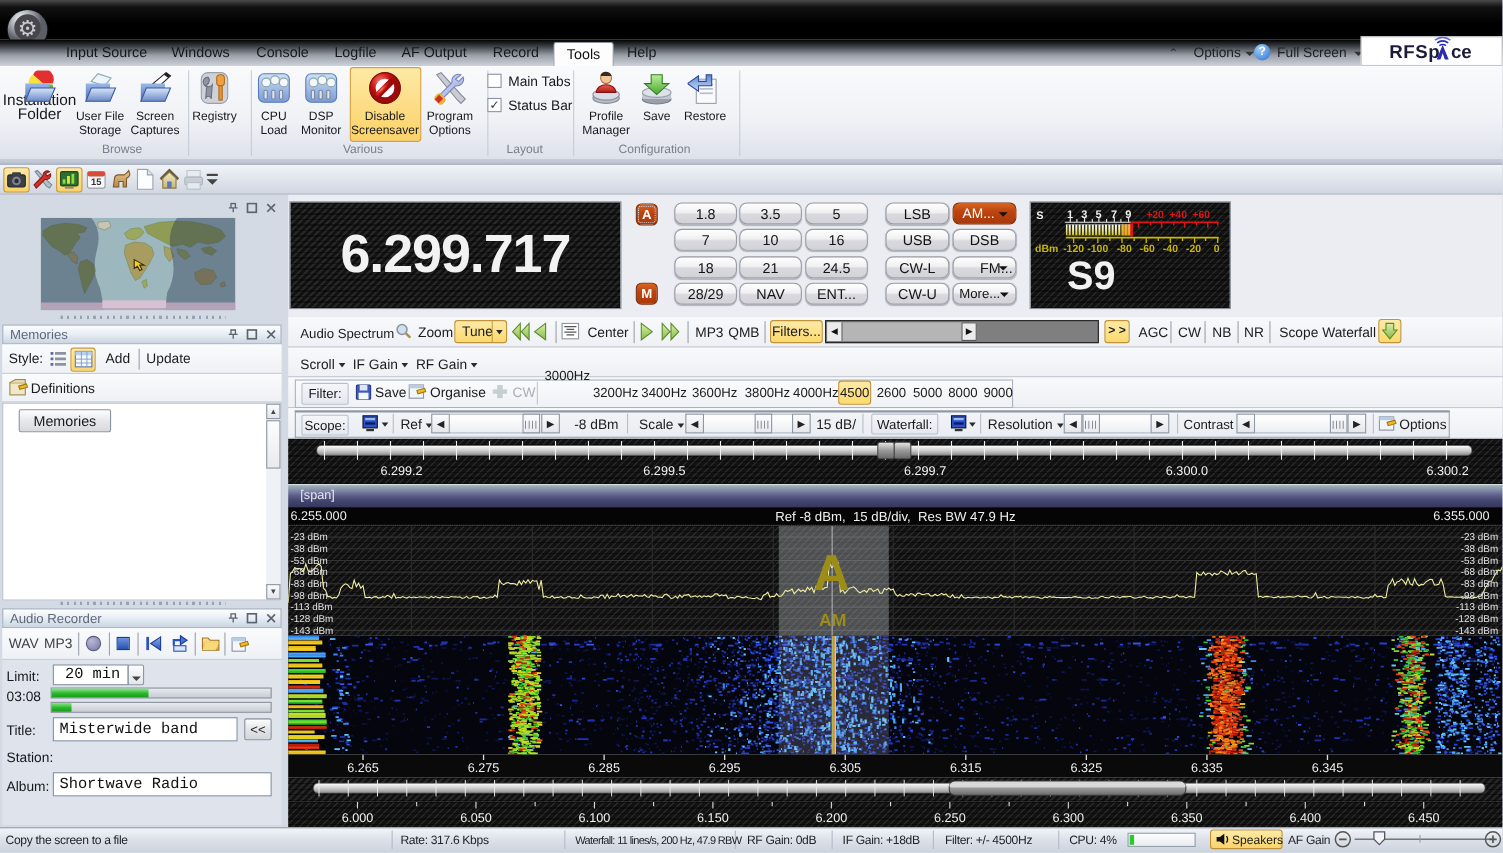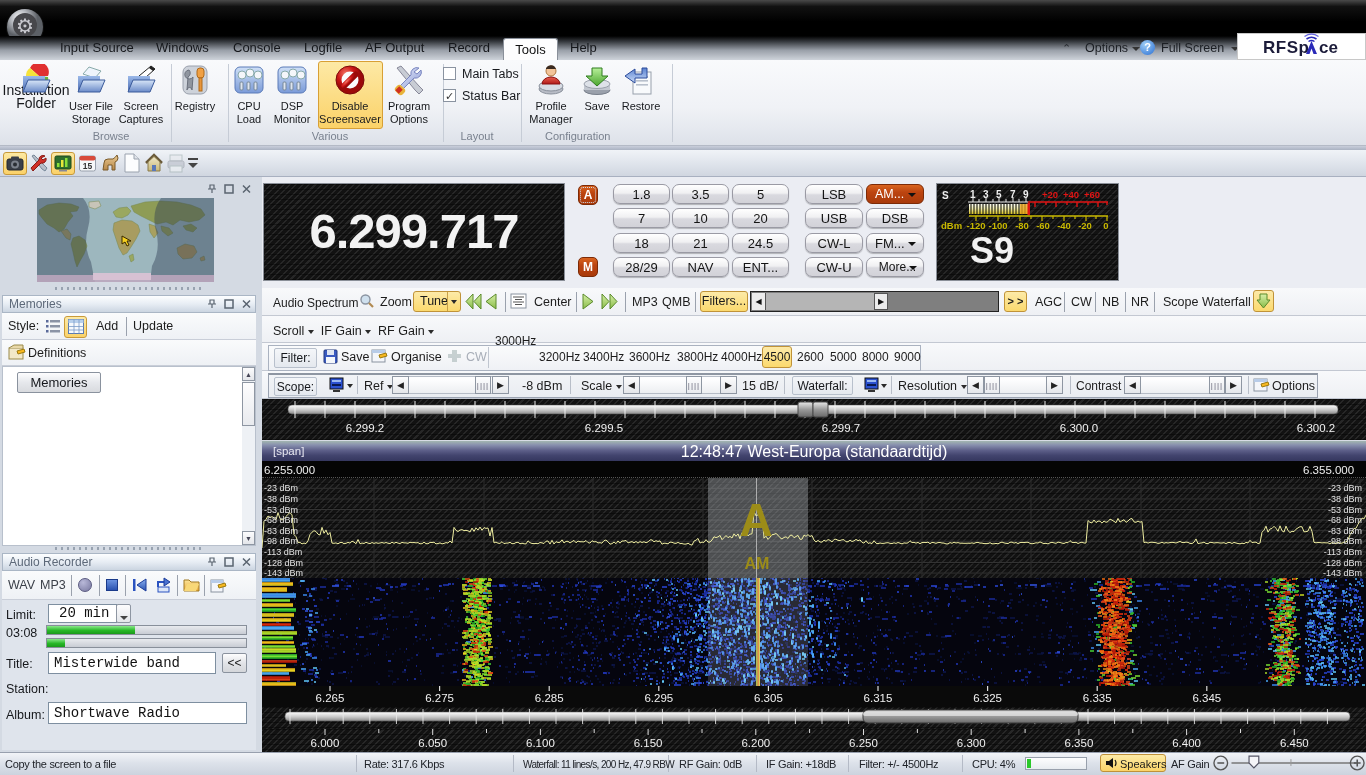--- a/index.html
+++ b/index.html
@@ -66,21 +66,21 @@
 <div class="ab" style="left:0;top:60px;width:1366px;height:86px;background:linear-gradient(180deg,#f9fafc 0%,#f0f2f6 55%,#e7eaf0 78%,#dde1e9 100%);border-bottom:1px solid #b4bac6"></div>
 <div class="ab" style="left:0;top:146px;width:1366px;height:4px;background:linear-gradient(180deg,#c9cedb,#aab2c2)"></div>
 <div class="ab sep" style="left:171px;top:64px;height:78px;background:#c6ccd6"></div>
 <div class="ab sep" style="left:228px;top:64px;height:78px;background:#c6ccd6"></div>
 <div class="ab sep" style="left:443px;top:64px;height:78px;background:#c6ccd6"></div>
 <div class="ab sep" style="left:521px;top:64px;height:78px;background:#c6ccd6"></div>
 <div class="ab sep" style="left:672px;top:64px;height:78px;background:#c6ccd6"></div>
 <div class="ab" style="left:61px;top:130px;width:100px;text-align:center;font-size:11px;color:#79818e;left:61px">Browse</div>
 <div class="ab" style="left:280px;top:130px;width:100px;text-align:center;font-size:11px;color:#79818e">Various</div>
 <div class="ab" style="left:427px;top:130px;width:100px;text-align:center;font-size:11px;color:#79818e">Layout</div>
-<div class="ab" style="left:545px;top:130px;width:100px;text-align:left;font-size:11px;color:#79818e">Configuration</div>
+<div class="ab" style="left:545px;top:130px;width:100px;text-align:center;font-size:11px;color:#79818e">Configuration</div>
 
 <div class="ab" style="left:318px;top:61px;width:65px;height:68px;background:linear-gradient(180deg,#fde9a5,#fbd269);border:1px solid #d8a035;border-radius:3px"></div>
 
 <div class="ab" style="left:1px;top:84px;width:70px;text-align:center;font-size:14px;color:#17191d;line-height:13px">Installation<br>Folder</div>
 <div class="ab" style="left:56px;top:100px;width:70px;text-align:center;font-size:11px;color:#17191d;line-height:13px">User File<br>Storage</div>
 <div class="ab" style="left:106px;top:100px;width:70px;text-align:center;font-size:11px;color:#17191d;line-height:13px">Screen<br>Captures</div>
 <div class="ab" style="left:160px;top:100px;width:70px;text-align:center;font-size:11px;color:#17191d">Registry</div>
 <div class="ab" style="left:214px;top:100px;width:70px;text-align:center;font-size:11px;color:#17191d;line-height:13px">CPU<br>Load</div>
 <div class="ab" style="left:257px;top:100px;width:70px;text-align:center;font-size:11px;color:#17191d;line-height:13px">DSP<br>Monitor</div>
 <div class="ab" style="left:315px;top:100px;width:70px;text-align:center;font-size:11px;color:#17191d;line-height:13px">Disable<br>Screensaver</div>
@@ -416,35 +416,35 @@
 <div class="ab" style="left:262px;top:177px;width:1104px;height:111px;background:#ebedf3"></div>
 <div class="ab hatch" style="left:263px;top:183px;width:302px;height:98px;border:1px solid #8a8f98"></div>
 <div class="ab" style="left:263px;top:183px;width:302px;height:98px;color:#f2f2f2;font-size:49px;font-weight:bold;text-align:center;line-height:96px;letter-spacing:-1px">6.299.717</div>
 <div class="ab obtn" style="left:578px;top:185px;width:20px;height:20px;line-height:18px;outline:1px dotted #cde;outline-offset:-3px">A</div>
 <div class="ab obtn" style="left:578px;top:257px;width:20px;height:20px;line-height:18px">M</div>
 <div class="ab btn" style="left:613px;top:184px;width:57px;height:20px">1.8</div>
 <div class="ab btn" style="left:672px;top:184px;width:57px;height:20px">3.5</div>
 <div class="ab btn" style="left:732px;top:184px;width:57px;height:20px">5</div>
 <div class="ab btn" style="left:613px;top:208px;width:57px;height:20px">7</div>
 <div class="ab btn" style="left:672px;top:208px;width:57px;height:20px">10</div>
-<div class="ab btn" style="left:732px;top:208px;width:57px;height:20px">20</div>
+<div class="ab btn" style="left:732px;top:208px;width:57px;height:20px">16</div>
 <div class="ab btn" style="left:613px;top:233px;width:57px;height:20px">18</div>
 <div class="ab btn" style="left:672px;top:233px;width:57px;height:20px">21</div>
 <div class="ab btn" style="left:732px;top:233px;width:57px;height:20px">24.5</div>
 <div class="ab btn" style="left:613px;top:257px;width:57px;height:20px">28/29</div>
 <div class="ab btn" style="left:672px;top:257px;width:57px;height:20px">NAV</div>
 <div class="ab btn" style="left:732px;top:257px;width:57px;height:20px">ENT...</div>
 <div class="ab btn" style="left:805px;top:184px;width:58px;height:20px">LSB</div>
 <div class="ab" style="left:866px;top:184px;width:58px;height:20px;background:linear-gradient(180deg,#d9641f 0%,#bc4410 40%,#a93a0a 100%);border:1px solid #7c2a06;border-radius:6px;color:#fff;font-size:12.5px;text-align:left;line-height:18px"><span style="margin-left:8px">AM...</span><span class="dd" style="border-top-color:#111;position:absolute;right:7px;top:8px"></span></div>
 <div class="ab btn" style="left:805px;top:208px;width:58px;height:20px">USB</div>
 <div class="ab btn" style="left:866px;top:208px;width:58px;height:20px">DSB</div>
 <div class="ab btn" style="left:805px;top:233px;width:58px;height:20px">CW-L</div>
-<div class="ab btn" style="left:866px;top:233px;width:58px;height:20px;text-align:left"><span style="margin-left:8px">FM...</span><span class="dd" style="border-top-color:#111;position:absolute;right:7px;top:8px"></span></div>
+<div class="ab btn" style="left:866px;top:233px;width:58px;height:20px;text-align:left"><span style="margin-left:24px">FM...</span><span class="dd" style="border-top-color:#111;position:absolute;right:7px;top:8px"></span></div>
 <div class="ab btn" style="left:805px;top:257px;width:58px;height:20px">CW-U</div>
-<div class="ab btn" style="left:866px;top:257px;width:58px;height:20px;text-align:center;font-size:12px"><span style="margin-left:5px">More...</span><span class="dd" style="border-top-color:#111;position:absolute;right:6px;top:8px"></span></div>
+<div class="ab btn" style="left:866px;top:257px;width:58px;height:20px;text-align:left;font-size:12px"><span style="margin-left:5px">More...</span><span class="dd" style="border-top-color:#111;position:absolute;right:6px;top:8px"></span></div>
 
 <div class="ab hatch" style="left:936px;top:183px;width:183px;height:98px;border:1px solid #8a8f98"></div>
 <svg class="ab" style="left:936px;top:183px" width="183" height="98" viewBox="0 0 183 98">
 <text x="6" y="16" font-size="10" font-weight="bold" fill="#f0f0f0">S</text>
 <text x="34" y="15" font-size="10" font-weight="bold" fill="#f0f0f0">1</text>
 <text x="47" y="15" font-size="10" font-weight="bold" fill="#f0f0f0">3</text>
 <text x="60" y="15" font-size="10" font-weight="bold" fill="#f0f0f0">5</text>
 <text x="74" y="15" font-size="10" font-weight="bold" fill="#f0f0f0">7</text>
 <text x="87" y="15" font-size="10" font-weight="bold" fill="#f0f0f0">9</text>
 <text x="114" y="15" font-size="9.5" font-weight="bold" fill="#e01414" text-anchor="middle">+20</text>
@@ -646,23 +646,23 @@
       <rect x="536" y="3" width="15" height="15" rx="2" fill="url(#hdl)" stroke="#4a4a4a"></rect>
       <rect x="551" y="3" width="15" height="15" rx="2" fill="url(#hdl)" stroke="#4a4a4a"></rect>
       <text x="103" y="33" font-size="11.5" fill="#f2f2f2" text-anchor="middle">6.299.2</text>
       <text x="342" y="33" font-size="11.5" fill="#f2f2f2" text-anchor="middle">6.299.5</text>
       <text x="579" y="33" font-size="11.5" fill="#f2f2f2" text-anchor="middle">6.299.7</text>
       <text x="817" y="33" font-size="11.5" fill="#f2f2f2" text-anchor="middle">6.300.0</text>
       <text x="1054" y="33" font-size="11.5" fill="#f2f2f2" text-anchor="middle">6.300.2</text>
     </svg>
 <div class="ab" style="left:262px;top:441px;width:1104px;height:20px;background:linear-gradient(180deg,#a2b6b0 0%,#8890ae 20%,#5c5e88 48%,#42446e 72%,#35375f 100%)"></div>
 <div class="ab" style="left:273px;top:445px;font-size:11.5px;color:#e8e8f2">[span]</div>
-<div class="ab" style="left:262px;top:443px;width:1104px;text-align:center;font-size:16px;color:#fff">12:48:47 West-Europa (standaardtijd)</div>
 <div class="ab" style="left:262px;top:461px;width:1104px;height:17px;background:#050505;border-bottom:1px dotted #555"></div>
 <div class="ab" style="left:264px;top:464px;font-size:11.5px;color:#f0f0f0">6.255.000</div>
+<div class="ab" style="left:262px;top:463px;width:1104px;text-align:center;font-size:12px;color:#f0f0f0">Ref -8 dBm,&nbsp; 15 dB/div,&nbsp; Res BW 47.9 Hz</div>
 <div class="ab" style="left:1303px;top:464px;font-size:11.5px;color:#f0f0f0">6.355.000</div>
 <div class="ab hatch" style="left:262px;top:478px;width:1104px;height:100px"></div>
 <svg class="ab" style="left:262px;top:478px" width="1104" height="100" viewBox="0 0 1104 100">
       <path d="M0 10.3 L1104 10.3 M0 20.9 L1104 20.9 M0 31.5 L1104 31.5 M0 42.1 L1104 42.1 M0 52.7 L1104 52.7 M0 63.3 L1104 63.3 M0 73.9 L1104 73.9 M0 84.5 L1104 84.5 M0 95.1 L1104 95.1" stroke="#333333" stroke-width="1"></path>
       <path d="M112 0 L112 100 M222 0 L222 100 M331 0 L331 100 M441 0 L441 100 M550 0 L550 100 M660 0 L660 100 M769 0 L769 100 M879 0 L879 100 M988 0 L988 100 M1098 0 L1098 100" stroke="#2c2c2c" stroke-width="1"></path>
       <rect x="446" y="0" width="100" height="100" fill="#b4b8be" opacity="0.38"></rect>
       <rect x="494" y="0" width="1" height="100" fill="#cccccc" opacity="0.75"></rect>
       <polyline points="0,70.0 2,43.4 4,41.4 6,38.0 8,39.3 10,38.7 12,39.7 14,41.8 16,34.6 18,40.6 20,42.0 22,40.8 24,38.6 26,36.2 28,34.6 30,36.9 32,56.6 34,58.7 36,64.4 38,64.4 40,65.9 42,65.1 44,65.6 46,62.7 48,56.5 50,54.2 52,52.7 54,53.5 56,56.2 58,57.0 60,49.4 62,55.3 64,52.1 66,56.8 68,54.5 70,65.1 72,65.3 74,64.9 76,65.8 78,64.6 80,64.4 82,65.7 84,65.3 86,64.4 88,65.1 90,63.2 92,64.1 94,65.7 96,61.5 98,65.8 100,65.0 102,65.5 104,64.3 106,65.1 108,65.7 110,64.5 112,65.4 114,64.7 116,65.3 118,65.0 120,64.5 122,65.2 124,64.5 126,65.2 128,65.7 130,64.2 132,65.3 134,64.3 136,65.1 138,65.5 140,64.4 142,64.9 144,64.9 146,65.3 148,64.3 150,64.7 152,64.5 154,64.9 156,64.6 158,65.8 160,65.7 162,64.2 164,65.6 166,65.8 168,64.4 170,64.5 172,64.2 174,65.9 176,65.5 178,64.9 180,65.9 182,65.4 184,64.6 186,65.1 188,63.0 190,65.0 192,49.4 194,52.4 196,53.5 198,52.1 200,51.6 202,52.6 204,52.4 206,52.8 208,54.0 210,50.1 212,53.4 214,49.8 216,52.1 218,49.0 220,52.3 222,49.6 224,50.4 226,50.0 228,58.0 230,49.5 232,64.9 234,64.1 236,65.2 238,65.4 240,63.7 242,65.7 244,65.1 246,65.1 248,64.3 250,65.7 252,65.6 254,64.5 256,64.3 258,65.7 260,65.2 262,65.8 264,65.9 266,62.8 268,64.7 270,65.5 272,65.6 274,65.5 276,65.7 278,64.5 280,64.9 282,65.5 284,63.2 286,63.0 288,66.1 290,62.3 292,66.0 294,63.7 296,64.5 298,64.3 300,61.8 302,65.0 304,63.4 306,63.3 308,65.0 310,63.6 312,62.4 314,64.8 316,63.1 318,63.7 320,63.8 322,63.9 324,62.5 326,64.6 328,65.1 330,62.7 332,63.9 334,63.6 336,64.9 338,64.7 340,65.2 342,62.6 344,62.0 346,63.8 348,66.1 350,65.7 352,64.0 354,65.7 356,62.9 358,65.2 360,63.0 362,63.0 364,62.4 366,64.9 368,64.2 370,63.6 372,64.9 374,63.5 376,65.1 378,63.6 380,64.5 382,63.7 384,64.8 386,63.9 388,61.9 390,61.9 392,63.8 394,62.7 396,63.5 398,62.9 400,66.2 402,65.2 404,65.3 406,65.8 408,64.1 410,64.3 412,65.1 414,65.4 416,64.4 418,65.4 420,65.6 422,66.1 424,66.1 426,65.2 428,66.5 430,67.1 432,63.1 434,62.2 436,60.4 438,65.0 440,64.1 442,64.4 444,61.6 446,64.1 448,64.1 450,62.0 452,58.8 454,59.6 456,58.9 458,57.4 460,61.7 462,59.6 464,57.5 466,59.7 468,58.4 470,60.0 472,55.8 474,58.3 476,55.9 478,60.8 480,54.6 482,54.9 484,55.2 486,57.9 488,56.2 490,55.8 492,33.3 494,37.9 496,36.8 498,36.4 500,33.7 502,60.2 504,58.2 506,61.4 508,59.2 510,56.7 512,56.4 514,55.5 516,57.2 518,59.7 520,61.0 522,59.5 524,58.8 526,60.5 528,57.3 530,57.2 532,59.7 534,58.5 536,57.4 538,61.3 540,61.2 542,57.1 544,58.3 546,56.6 548,58.5 550,57.5 552,62.0 554,63.9 556,62.4 558,64.0 560,64.1 562,62.2 564,63.3 566,61.6 568,62.3 570,64.0 572,61.4 574,61.2 576,62.4 578,62.5 580,61.8 582,61.7 584,63.8 586,63.7 588,62.2 590,63.5 592,62.8 594,61.4 596,62.7 598,61.9 600,64.4 602,65.1 604,62.6 606,65.4 608,64.8 610,65.6 612,62.7 614,65.2 616,65.7 618,65.0 620,65.4 622,65.3 624,64.9 626,64.7 628,65.3 630,65.6 632,64.8 634,65.4 636,64.5 638,65.2 640,65.9 642,64.9 644,65.2 646,64.9 648,62.7 650,64.6 652,64.4 654,65.1 656,64.4 658,65.7 660,64.5 662,64.4 664,64.6 666,64.1 668,65.7 670,64.4 672,64.7 674,65.3 676,64.6 678,64.5 680,65.0 682,65.1 684,65.9 686,65.9 688,64.6 690,65.3 692,64.2 694,65.0 696,64.6 698,65.2 700,65.2 702,65.3 704,65.3 706,65.2 708,65.3 710,64.9 712,65.4 714,64.6 716,64.4 718,65.1 720,65.1 722,65.6 724,65.6 726,65.6 728,64.7 730,65.8 732,65.8 734,65.4 736,65.8 738,64.8 740,64.1 742,64.9 744,65.3 746,65.6 748,64.3 750,64.1 752,65.1 754,64.5 756,65.6 758,64.6 760,64.4 762,64.6 764,64.3 766,64.3 768,65.3 770,65.8 772,65.4 774,64.8 776,65.0 778,63.9 780,64.9 782,65.6 784,65.3 786,65.9 788,64.8 790,64.3 792,64.9 794,65.3 796,64.1 798,64.5 800,65.1 802,65.5 804,64.5 806,64.7 808,62.6 810,64.4 812,64.6 814,64.3 816,65.5 818,64.7 820,64.2 822,65.0 824,65.0 826,42.5 828,44.4 830,44.9 832,42.0 834,44.6 836,43.1 838,43.2 840,45.1 842,43.0 844,44.3 846,43.6 848,41.1 850,42.1 852,43.4 854,44.7 856,40.4 858,44.1 860,42.8 862,41.7 864,44.4 866,43.0 868,41.0 870,40.5 872,43.9 874,44.3 876,43.1 878,44.2 880,43.6 882,64.7 884,64.1 886,65.1 888,64.4 890,64.2 892,64.5 894,64.7 896,65.4 898,65.1 900,64.2 902,65.2 904,64.6 906,65.0 908,64.6 910,64.3 912,64.6 914,65.0 916,64.2 918,63.4 920,64.5 922,64.6 924,64.1 926,64.4 928,65.4 930,65.6 932,64.2 934,60.9 936,65.7 938,65.1 940,64.9 942,64.1 944,65.5 946,65.6 948,64.3 950,64.5 952,65.0 954,64.7 956,64.7 958,65.0 960,65.0 962,64.7 964,65.6 966,64.5 968,64.5 970,65.5 972,64.4 974,65.0 976,65.5 978,65.8 980,65.2 982,65.7 984,64.4 986,64.9 988,62.3 990,64.7 992,64.2 994,64.2 996,65.6 998,65.0 1000,54.2 1002,52.2 1004,48.2 1006,54.2 1008,51.0 1010,50.5 1012,48.3 1014,50.3 1016,53.3 1018,47.8 1020,52.8 1022,54.0 1024,48.1 1026,52.6 1028,54.5 1030,53.3 1032,53.6 1034,51.2 1036,49.9 1038,48.7 1040,48.8 1042,53.8 1044,53.7 1046,53.1 1048,48.3 1050,53.5 1052,64.4 1054,64.8 1056,64.5 1058,64.6 1060,64.9 1062,64.7 1064,64.9 1066,64.8 1068,65.9 1070,64.6 1072,65.0 1074,65.6 1076,64.3 1078,65.3 1080,65.1 1082,64.1 1084,64.1 1086,61.7 1088,56.8 1090,53.8 1092,50.4 1094,50.3 1096,46.3 1098,43.2 1100,40.1 1102,40.9 1104,37.1" fill="none" stroke="#eeeda0" stroke-width="1"></polyline>
       <text x="494" y="58" font-size="46" font-weight="bold" fill="#9c8c18" text-anchor="middle">A</text>
       <text x="495" y="91" font-size="16" font-weight="bold" fill="#9c8c18" text-anchor="middle">AM</text>

